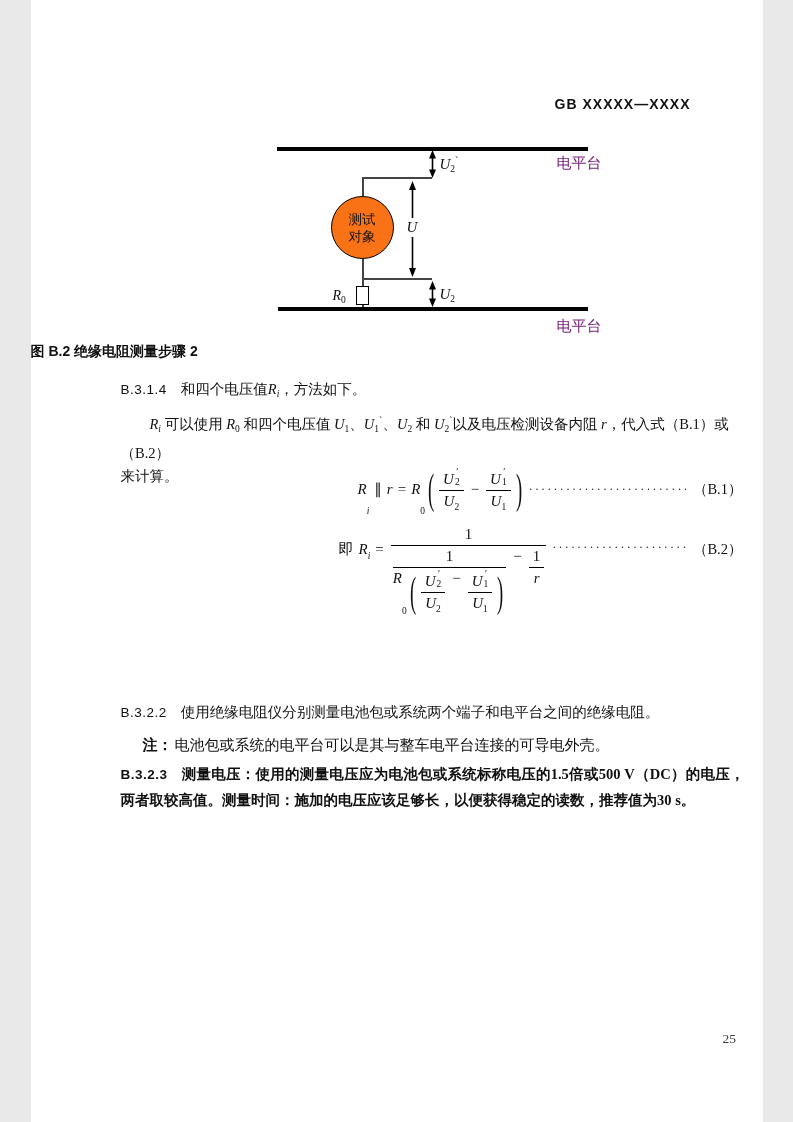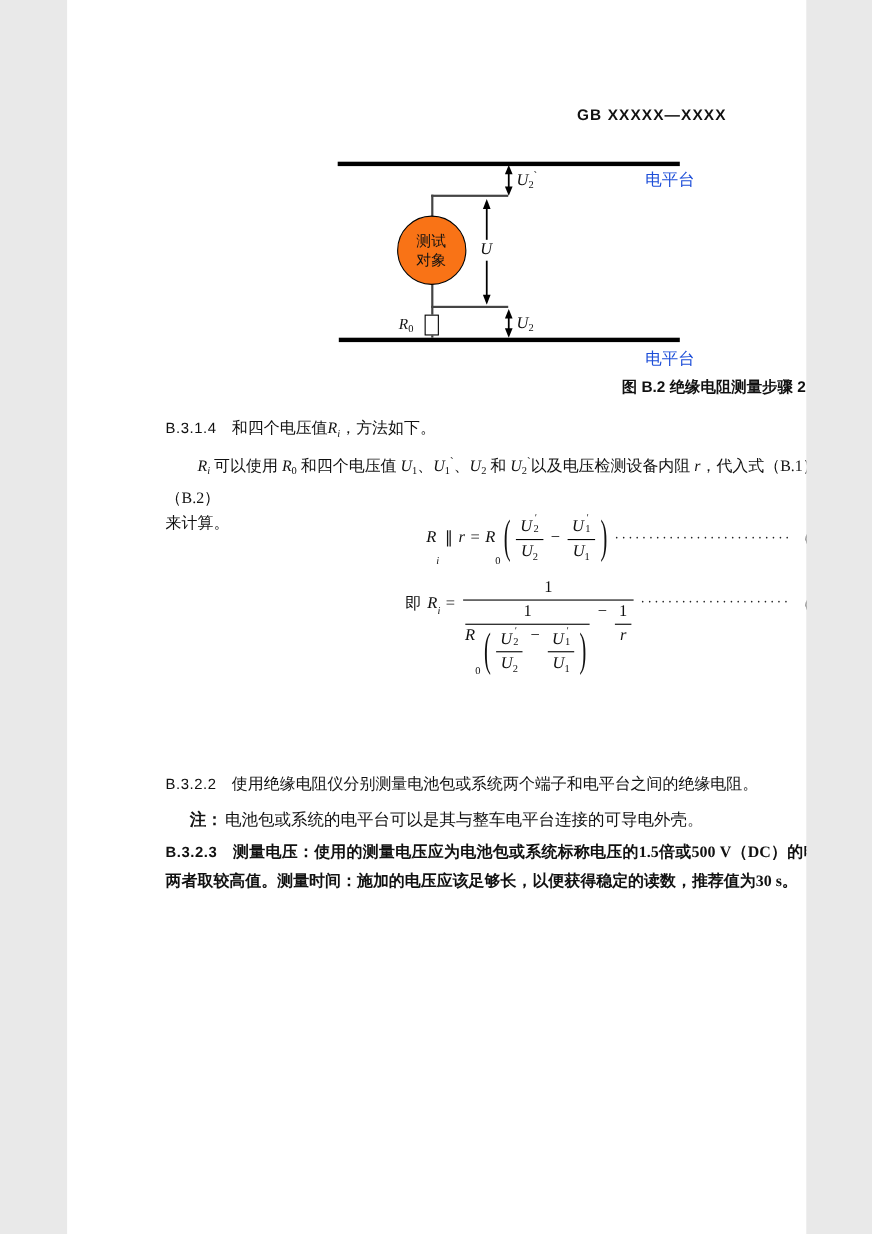--- a/index.html
+++ b/index.html
@@ -1,32 +1,32 @@
 <!DOCTYPE html>
 <html><head>
 <meta charset="utf-8">
 <style>
   * { margin:0; padding:0; box-sizing:border-box; }
   html,body { background:#e9e9e9; }
   .page {
-    position:relative; width:672px; height:1122px; margin:0 auto;
+    position:relative; width:732px; height:1122px; margin:0 auto;
     background:#ffffff; overflow:hidden;
     font-family:"Liberation Serif", serif; color:#1a1a1a;
   }
   
   .doc-code {
     position:absolute; top:96px; right:72px;
     font-family:"Liberation Sans", sans-serif; font-weight:bold;
     font-size:14px; letter-spacing:1px; color:#111;
   }
   
   .platform-line { position:absolute; background:#000; height:4px; }
   .line-top { left:246px; top:147px; width:311px; }
   .line-bottom { left:247px; top:307px; width:310px; }
-  .platform-label { position:absolute; font-size:15px; color:#1d4ed8; }
+  .platform-label { position:absolute; font-size:15px; color:#701a75; }
   .pl-top { left:526px; top:154px; }
   .pl-bottom { left:526px; top:317px; }
   .wire { position:absolute; background:#444; }
   .w-top-v { left:331px; top:177px; width:2px; height:21px; }
   .w-top-h { left:331px; top:177px; width:70px; height:2px; }
   .w-bot-v { left:331px; top:257px; width:2px; height:50px; }
   .w-bot-h { left:331px; top:278px; width:70px; height:2px; }
   .test-circle {
     position:absolute; left:300px; top:196px; width:63px; height:63px;
     border:1.5px solid #000; border-radius:50%; background:#f97316;
@@ -39,21 +39,21 @@
   }
   .dlabel { position:absolute; font-size:15px; font-style:italic; color:#111; }
   .dlabel .dsub { font-style:normal; font-size:9.5px; vertical-align:-3px; }
   .dlabel .dsup { font-style:normal; font-size:10px; vertical-align:5px; }
   .lbl-r0 { left:302px; top:288px; font-size:14px; }
   .lbl-u2p { left:409px; top:155px; }
   .lbl-u { left:373px; top:218px; background:#fff; padding:1px 3px; }
   .lbl-u2 { left:409px; top:286px; }
   .arrow-svg { position:absolute; }
   .fig-caption {
-    position:absolute; top:343px; left:0; width:100%; text-align:right;
+    position:absolute; top:343px; left:0; width:100%; text-align:left;
     font-family:"Liberation Sans", sans-serif; font-weight:bold; font-size:14px; color:#111;
   }
   
   .tblock { position:absolute; left:90px; width:624px; font-size:14.5px; color:#111; }
   .secnum {
     font-family:"Liberation Sans", sans-serif; font-size:13.5px;
     letter-spacing:0.5px; margin-right:14px; white-space:nowrap;
   }
   .h-b314 { top:380px; }
   .p-intro { top:409px; line-height:23.5px; text-indent:2em; }

